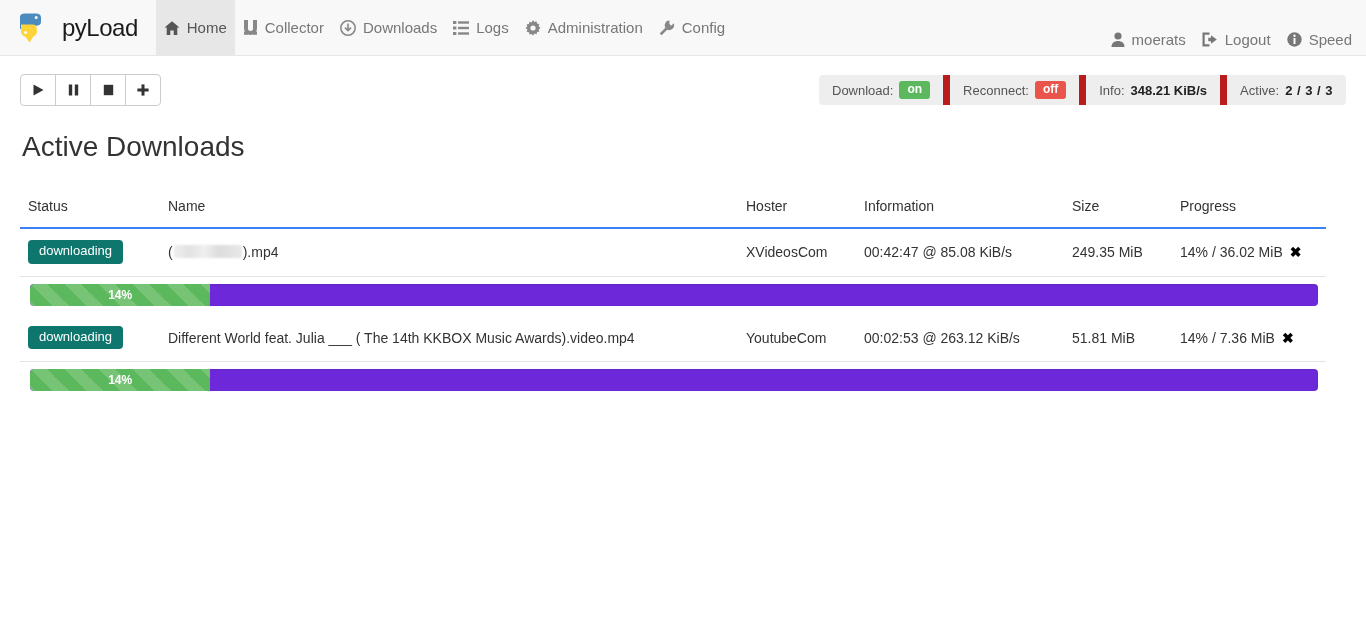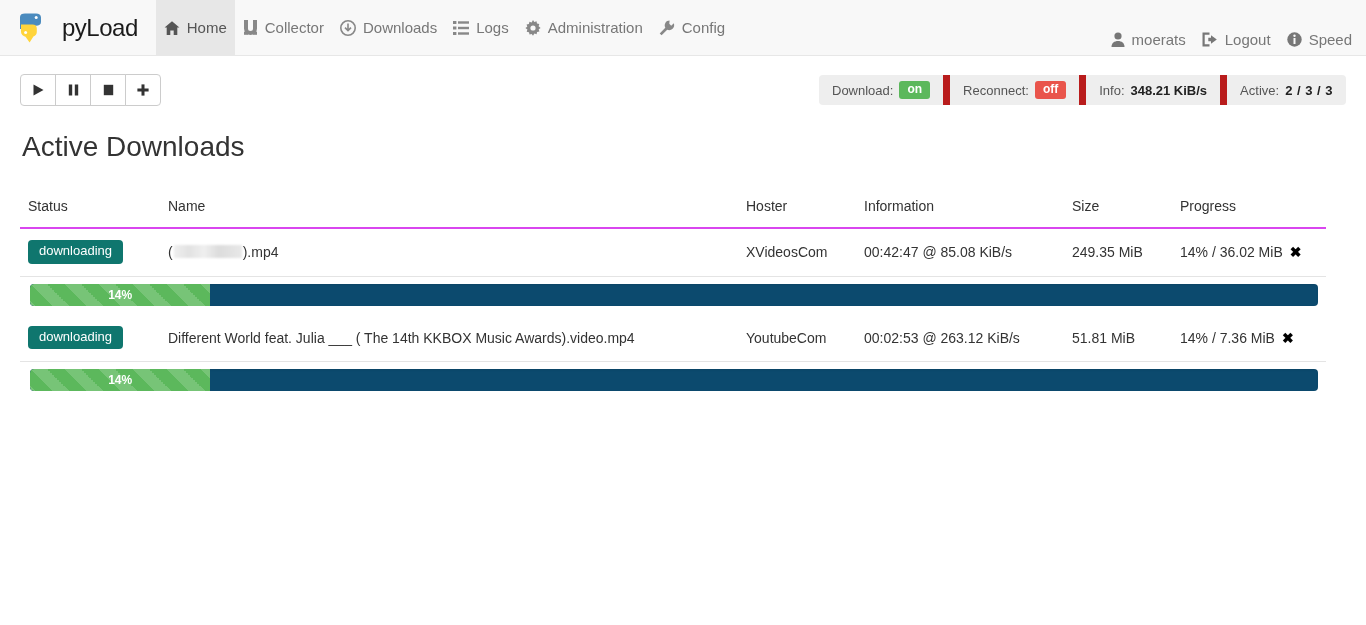--- a/index.html
+++ b/index.html
@@ -140,21 +140,21 @@
     margin-top: 26px;
     border-collapse: collapse;
     table-layout: fixed;
     font-size: 14px;
   }
   .dl-table th {
     text-align: left;
     font-weight: 400;
     color: #333333;
     padding: 8px 8px 13px 8px;
-    border-bottom: 2px solid #d946ef;
+    border-bottom: 2px solid #3b82f6;
     font-size: 14px;
   }
   .dl-table td {
     padding: 11px 8px 12px 8px;
     border-bottom: 1px solid #e4e4e4;
     color: #333333;
     vertical-align: middle;
     font-size: 14px;
   }
   .col-status   { width: 140px; }
@@ -189,21 +189,21 @@
     margin-left: 7px;
     cursor: pointer;
     font-weight: bold;
   }
 
   
   .progress-row td { border-bottom: none; padding: 0 8px 0 8px; }
   .progress-wrap { padding: 7px 0 9px 2px; }
   .progress {
     height: 22px;
-    background: #0c4a6e;
+    background: #6d28d9;
     border-radius: 4px;
     overflow: hidden;
     box-shadow: inset 0 1px 2px rgba(0,0,0,0.08);
     width: 1288px;
   }
   .progress-bar {
     height: 100%;
     background-color: #5cb85c;
     background-image: linear-gradient(45deg,
       rgba(255,255,255,.17) 25%, transparent 25%,

